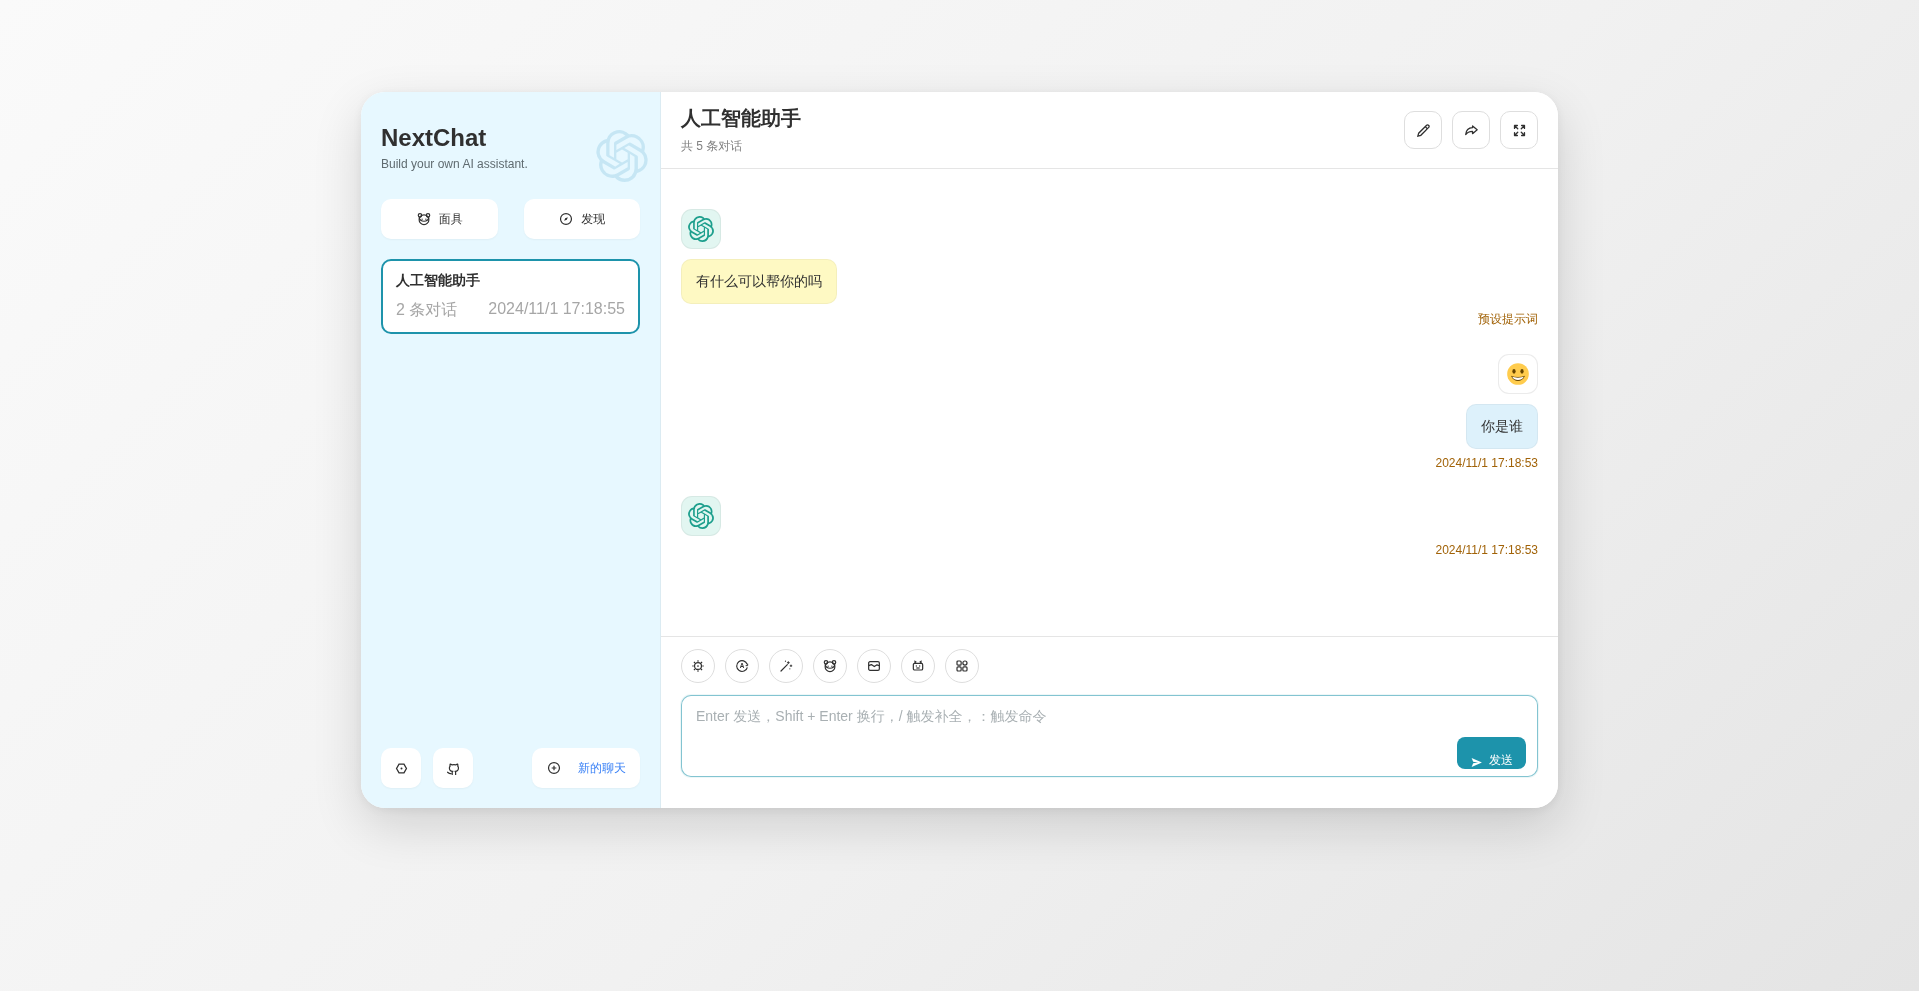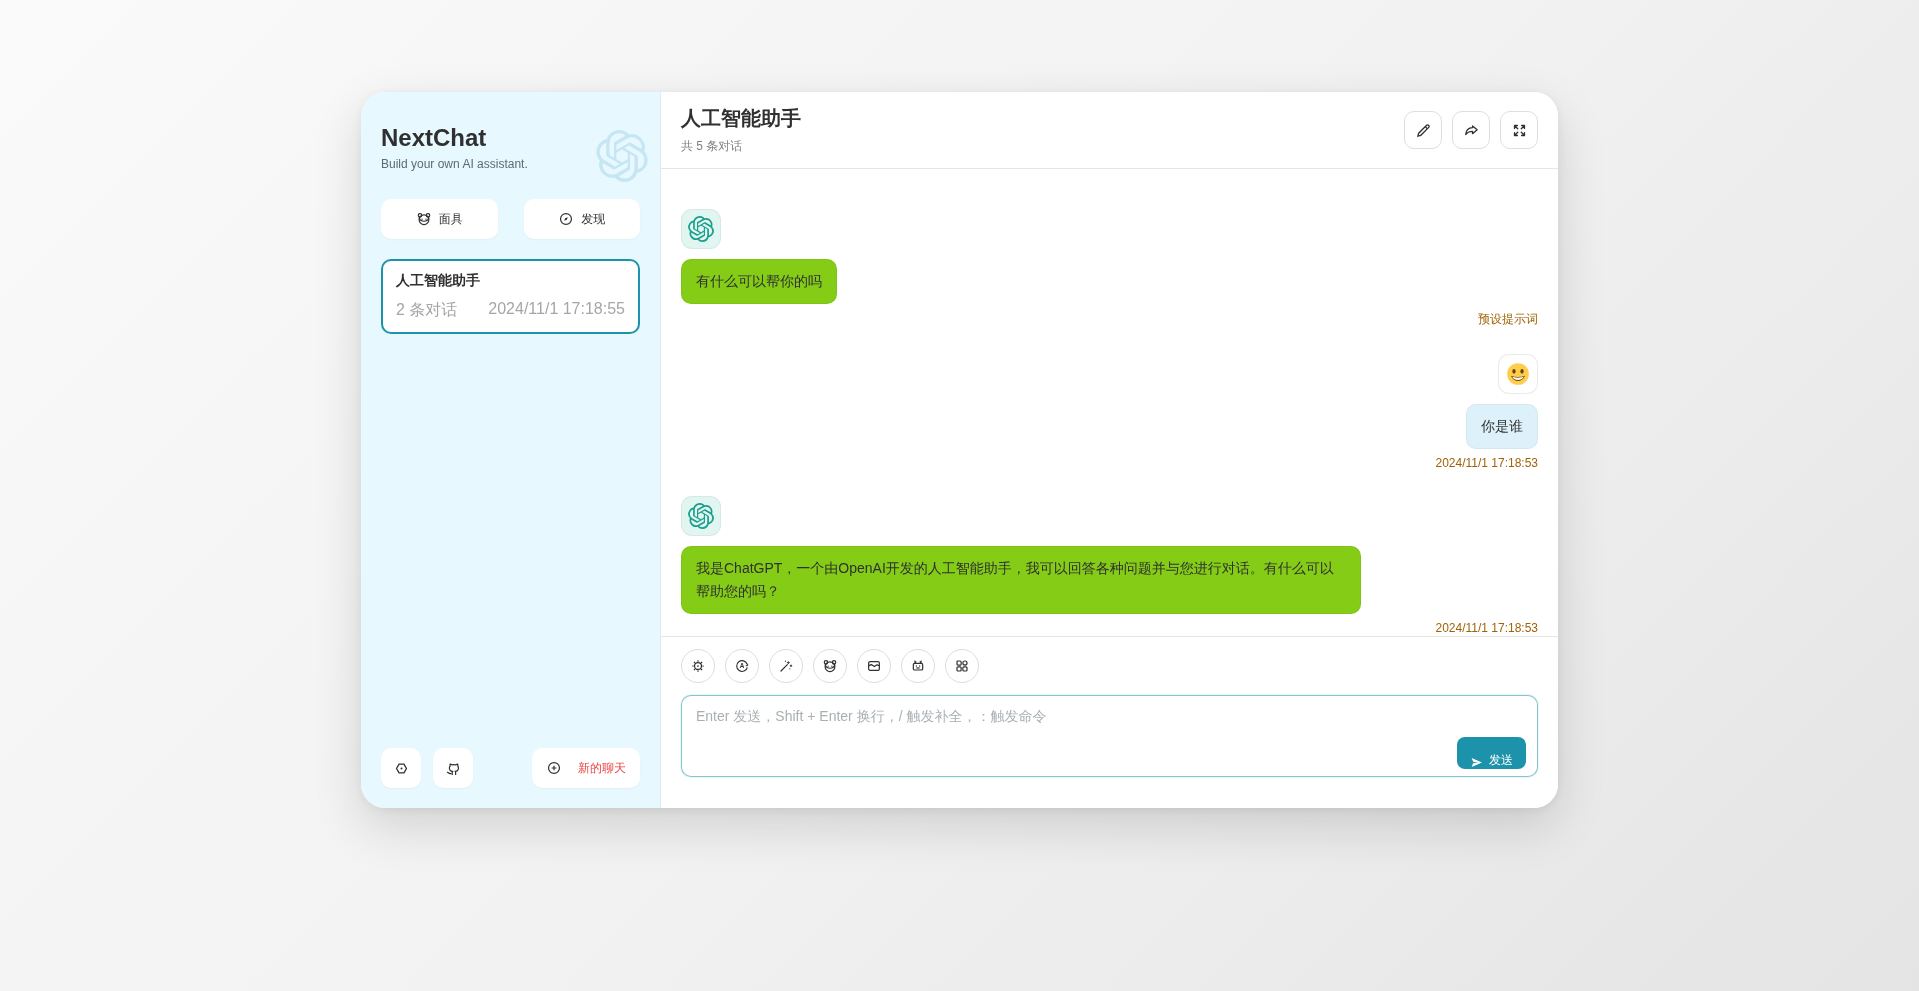--- a/index.html
+++ b/index.html
@@ -41,21 +41,21 @@
     font-size:16px; color:#a6a6a6; }
   .sb-footer { margin-top:auto; display:flex; align-items:center; gap:12px; }
   .sb-icon-btn {
     width:40px; height:40px; background:#fff; border:none; border-radius:10px;
     display:flex; align-items:center; justify-content:center; cursor:pointer;
     box-shadow:0 1px 2px rgba(0,0,0,0.04);
   }
   .sb-newchat {
     margin-left:auto; height:40px; background:#fff; border:none; border-radius:10px;
     display:flex; align-items:center; gap:16px; padding:0 14px; font-size:12px;
-    color:#ef4444; cursor:pointer; box-shadow:0 1px 2px rgba(0,0,0,0.04); font-family:inherit;
+    color:#3b82f6; cursor:pointer; box-shadow:0 1px 2px rgba(0,0,0,0.04); font-family:inherit;
   }
   
   .main { flex:1; display:flex; flex-direction:column; background:#fff; min-width:0; }
   .chat-header {
     padding:13px 20px; border-bottom:1px solid rgba(0,0,0,0.1);
     display:flex; align-items:center;
   }
   .ch-title { font-size:20px; font-weight:bold; }
   .ch-sub { font-size:12px; color:#808080; margin-top:6px; }
   .ch-actions { margin-left:auto; display:flex; gap:10px; }
@@ -70,21 +70,21 @@
   .avatar {
     width:40px; height:40px; border-radius:11px; display:flex; align-items:center;
     justify-content:center; border:1px solid rgba(0,0,0,0.08);
   }
   .avatar.bot { background:#e2f6f1; border-color:rgba(0,0,0,0.05); }
   .avatar.human { background:#fff; }
   .bubble {
     margin-top:10px; padding:10px 14px; border-radius:10px; font-size:14px;
     line-height:1.65; max-width:680px; border:1px solid rgba(0,0,0,0.04);
   }
-  .bubble.bot { background:#84cc16; }
+  .bubble.bot { background:#fef9c3; }
   .bubble.human { background:#ddf1fb; }
   .msg-meta { margin-top:7px; font-size:12px; color:#a16207; }
   .msg.assistant .msg-meta { align-self:flex-end; }
   
   .composer { border-top:1px solid rgba(0,0,0,0.1); padding:12px 20px 27px; }
   .c-toolbar { display:flex; gap:10px; margin-bottom:12px; }
   .c-tool {
     width:34px; height:34px; border-radius:50%; background:#fff;
     border:1px solid #dedede; display:flex; align-items:center; justify-content:center;
     cursor:pointer;
@@ -246,21 +246,20 @@
       </div>
 
       <div class="msg assistant">
         <div class="avatar bot">
           <span>
             <svg class="ic" width="26" height="26" viewBox="0 0 24 24" fill="#1d9f8d">
               <path d="M22.2819 9.8211a5.9847 5.9847 0 0 0-.5157-4.9108 6.0462 6.0462 0 0 0-6.5098-2.9A6.0651 6.0651 0 0 0 4.9807 4.1818a5.9847 5.9847 0 0 0-3.9977 2.9 6.0462 6.0462 0 0 0 .7427 7.0966 5.98 5.98 0 0 0 .511 4.9107 6.051 6.051 0 0 0 6.5146 2.9001A5.9847 5.9847 0 0 0 13.2599 24a6.0557 6.0557 0 0 0 5.7718-4.2058 5.9894 5.9894 0 0 0 3.9977-2.9001 6.0557 6.0557 0 0 0-.7475-7.073zM13.2599 22.4301a4.4755 4.4755 0 0 1-2.8764-1.0408l.1419-.0804 4.7783-2.7582a.7948.7948 0 0 0 .3927-.6813v-6.7369l2.02 1.1686a.071.071 0 0 1 .038.052v5.5826a4.504 4.504 0 0 1-4.4945 4.4944zm-9.6607-4.1254a4.4708 4.4708 0 0 1-.5346-3.0137l.142.0852 4.783 2.7582a.7712.7712 0 0 0 .7806 0l5.8428-3.3685v2.3324a.0804.0804 0 0 1-.0332.0615l-4.8303 2.7865a4.4992 4.4992 0 0 1-6.1408-1.6464zM2.3408 7.8956a4.485 4.485 0 0 1 2.3655-1.9728V11.6a.7664.7664 0 0 0 .3879.6765l5.8144 3.3543-2.0201 1.1685a.0757.0757 0 0 1-.071 0l-4.8303-2.7865A4.504 4.504 0 0 1 2.3408 7.8956zm16.5963 3.8558L13.1038 8.364l2.0201-1.1685a.0757.0757 0 0 1 .071 0l4.8303 2.7913a4.4944 4.4944 0 0 1-.6765 8.1042v-5.6772a.79.79 0 0 0-.4069-.6765zm2.0107-3.0231l-.142-.0852-4.7735-2.7818a.7759.7759 0 0 0-.7854 0L9.409 9.2297V6.8974a.0662.0662 0 0 1 .0284-.0615l4.8303-2.7866a4.4992 4.4992 0 0 1 6.6802 4.66zM8.3065 12.863l-2.02-1.1638a.0804.0804 0 0 1-.038-.0567V6.0742a4.4992 4.4992 0 0 1 7.3757-3.4537l-.142.0805L8.704 5.459a.7948.7948 0 0 0-.3927.6813zm1.0976-2.3654l2.602-1.4998 2.6069 1.4998v2.9994l-2.5974 1.4997-2.6067-1.4997z"></path>
             </svg>
           </span>
         </div>
-        <div class="bubble bot">我是ChatGPT，一个由OpenAI开发的人工智能助手，我可以回答各种问题并与您进行对话。有什么可以帮助您的吗？</div>
         <div class="msg-meta">2024/11/1 17:18:53</div>
       </div>
 
     </div>
 
     <div class="composer">
       <div class="c-toolbar">
         <button class="c-tool">
           <span>
             <svg class="ic" width="16" height="16" viewBox="0 0 24 24" fill="none" stroke="#303030" stroke-width="1.8">

